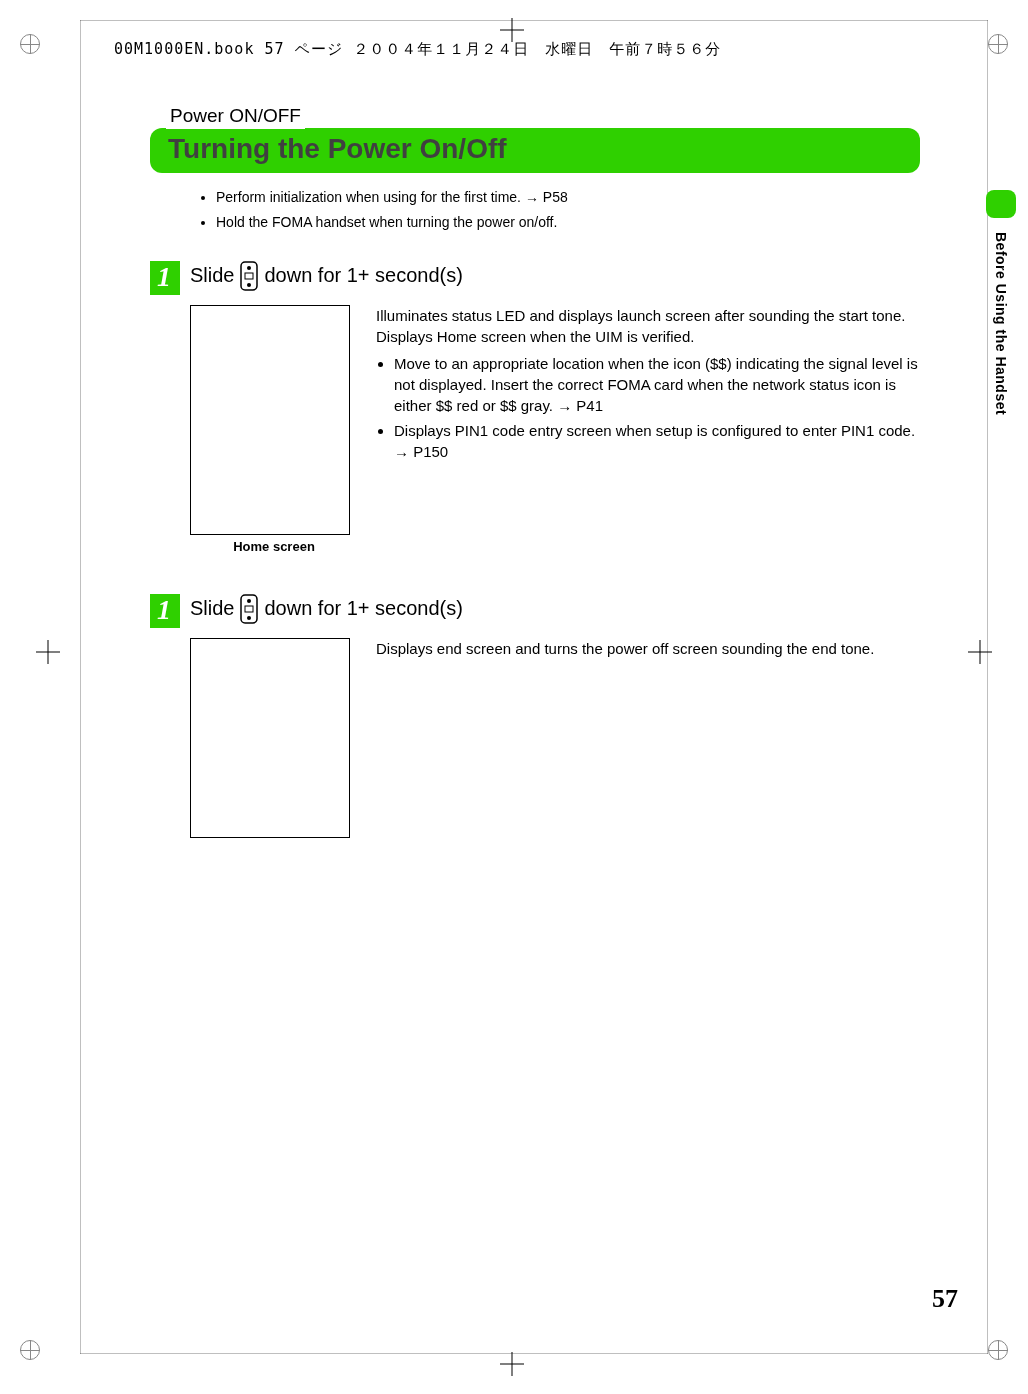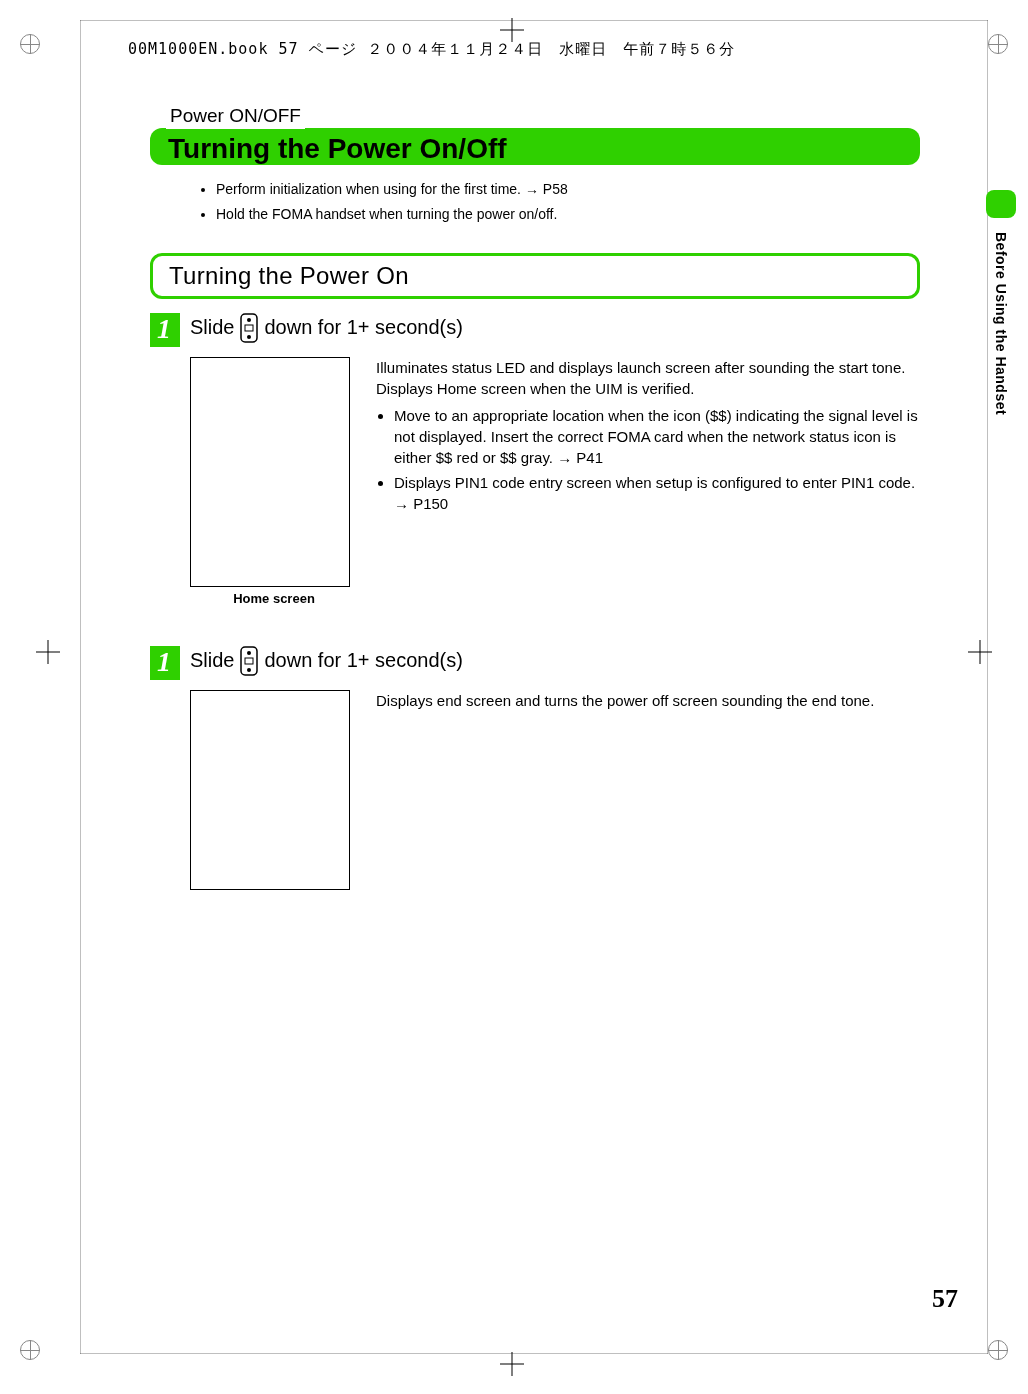--- a/index.html
+++ b/index.html
@@ -28,21 +28,21 @@
   .reg-mark::after  { top:11px; left:0; height:2px; width:24px; }
   .reg-circle {
     position:absolute; width:20px; height:20px; border:1px solid #888; border-radius:50%;
     display:flex; align-items:center; justify-content:center;
   }
   .reg-circle::before { content:""; width:20px; height:1px; background:#888; position:absolute; }
   .reg-circle::after  { content:""; height:20px; width:1px; background:#888; position:absolute; }
 
   .header-line {
     position: absolute;
-    left: 128px; top: 40px;
+    left: 114px; top: 40px;
     font-family: "MS Gothic", monospace;
     font-size: 15px;
     letter-spacing: 1px;
   }
 
   .content {
     position: absolute;
     left: 150px;
     top: 105px;
     width: 770px;
@@ -55,22 +55,22 @@
     position: relative;
     z-index: 2;
     background: #fff;
     display: inline-block;
     padding: 0 4px;
     border-bottom: 2px solid #fff;
   }
   .title-bar {
     background: #2fd000;
     border-radius: 12px;
-    padding: 6px 18px 0 18px;
-    color: #000000;
+    padding: 6px 18px 8px 18px;
+    color: #404040;
     font-weight: bold;
     font-size: 28px;
     line-height: 1.1;
     margin-bottom: 14px;
   }
   .intro-bullets {
     font-size: 14px;
     line-height: 1.5;
     margin: 0 0 28px 26px;
   }
@@ -207,21 +207,20 @@
 
   <div class="section-tag">Power ON/OFF</div>
   <div class="title-bar">Turning the Power On/Off</div>
 
   <ul class="intro-bullets">
     <li>Perform initialization when using for the first time. → P58</li>
     <li>Hold the FOMA handset when turning the power on/off.</li>
   </ul>
 
   
-  <div class="sub-bar">Turning the Power On</div>
 
   <div class="step-row">
     <div class="step-num">1</div>
     <div class="step-text">
       <span>Slide</span>
       <svg width="18" height="30" viewBox="0 0 18 30">
         <rect x="1" y="1" width="16" height="28" rx="4" fill="none" stroke="#000" stroke-width="1.5"></rect>
         <circle cx="9" cy="7" r="2" fill="#000"></circle>
         <rect x="5" y="12" width="8" height="6" fill="none" stroke="#000"></rect>
         <circle cx="9" cy="24" r="2" fill="#000"></circle>

